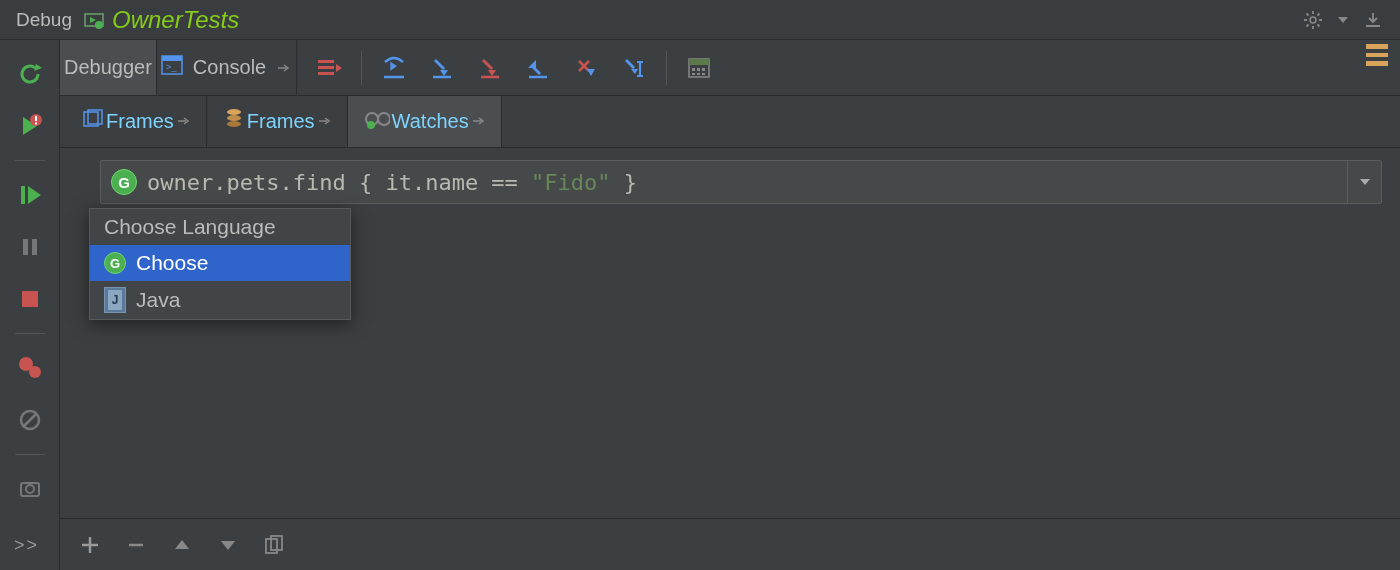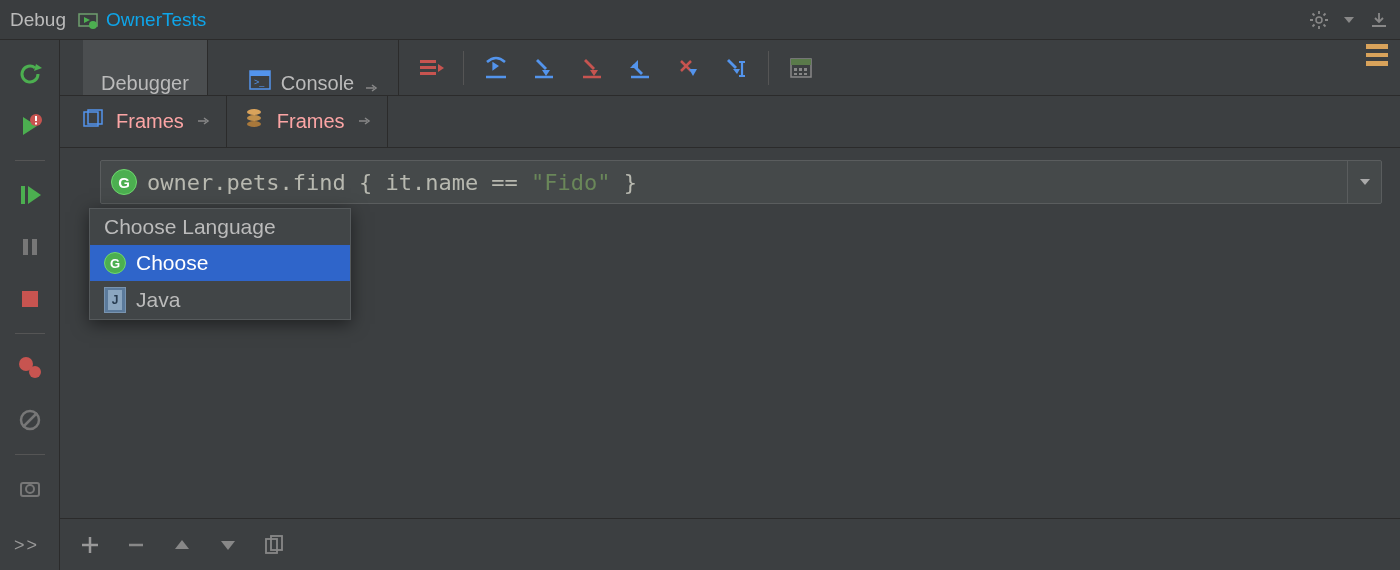--- a/index.html
+++ b/index.html
@@ -13,29 +13,29 @@
     position: relative;
   }
 
   
   .title-bar {
     height: 40px;
     background: #3a3d3f;
     border-bottom: 1px solid #2b2b2b;
     display: flex;
     align-items: center;
-    padding: 0 10px;
+    padding: 0 16px;
     position: relative;
   }
   .title-label { font-size: 19px; color: #bbb; margin-right: 12px; }
   .title-run-icon {
     width: 20px; height: 20px; display: inline-flex; align-items: center; justify-content: center;
     margin-right: 8px; position: relative;
   }
-  .title-run-name { font-size: 19px; color: #0ea5e9; }
+  .title-run-name { font-size: 24px; color: #84cc16; font-style: italic; }
   .title-right { margin-left: auto; display: flex; align-items: center; gap: 14px; }
   .gear-icon, .minimize-icon, .download-icon { width: 22px; height: 22px; display:flex; align-items:center; justify-content:center; }
 
   
   .left-gutter {
     position: absolute;
     left: 0; top: 40px; bottom: 0;
     width: 60px;
     background: #3c3f41;
     border-right: 1px solid #2b2b2b;
@@ -61,27 +61,26 @@
 
   
   .toolbar-row {
     height: 56px;
     background: #3c3f41;
     border-bottom: 1px solid #2b2b2b;
     display: flex;
     align-items: stretch;
   }
   .tab {
-    display: flex; align-items: flex-end;
-    padding: 0 18px;
+    display: flex; align-items: center;
+    padding: 0 4px;
     font-size: 20px;
     color: #bbb;
     border-right: 1px solid #2b2b2b;
     gap: 10px;
-    margin-left: 23px;
   }
   .tab.active {
     background: #4b4e50;
   }
   .tab .pin { width:16px; display:flex; align-items:center; }
   .toolbar-actions {
     display: flex; align-items: center; padding-left: 10px; gap: 4px;
   }
   .act-btn {
     width: 44px; height: 44px;
@@ -105,22 +104,22 @@
     background: #3c3f41;
     border-bottom: 1px solid #2b2b2b;
     display: flex;
     align-items: stretch;
     padding-left: 6px;
   }
   .subtab {
     display: flex; align-items: center;
     padding: 0 16px;
     font-size: 20px;
-    color: #fca5a5;
-    gap: 12px;
+    color: #7dd3fc;
+    gap: 2px;
     border-right: 1px solid #2b2b2b;
   }
   .subtab.active { background: #4b4e50; }
 
   
   .watches-content {
     flex: 1;
     position: relative;
     background: #3c3f41;
     padding-top: 12px;
@@ -431,20 +430,33 @@
             <ellipse cx="11" cy="5" rx="7" ry="3" fill="#d9a35b"></ellipse>
             <ellipse cx="11" cy="11" rx="7" ry="3" fill="#c08f4b"></ellipse>
             <ellipse cx="11" cy="17" rx="7" ry="3" fill="#a8783b"></ellipse>
           </svg>
       </span>
       <span>Frames</span>
       <span class="pin"><svg width="14" height="14" viewBox="0 0 14 14">
             <path d="M2 7h8M8 4l4 3-4 3" stroke="#888" stroke-width="1.5" fill="none"></path>
           </svg></span>
     </div>
+    <div class="subtab active">
+      <span>
+        <svg width="26" height="22" viewBox="0 0 26 22">
+            <circle cx="8" cy="11" r="6" fill="none" stroke="#888" stroke-width="2"></circle>
+            <circle cx="20" cy="11" r="6" fill="none" stroke="#888" stroke-width="2"></circle>
+            <circle cx="7" cy="17" r="4" fill="#4caf50"></circle>
+          </svg>
+      </span>
+      <span>Watches</span>
+      <span class="pin"><svg width="14" height="14" viewBox="0 0 14 14">
+            <path d="M2 7h8M8 4l4 3-4 3" stroke="#888" stroke-width="1.5" fill="none"></path>
+          </svg></span>
+    </div>
   </div>
 
   <div class="watches-content">
     <div class="expr-row">
       <div class="lang-badge badge-groovy">G</div>
       <div class="expr-input" title="owner.pets.find { it.name == &quot;Fido&quot; }">
         <span>owner.pets.find { it.name == </span><span class="expr-string">"Fido"</span><span> }</span>
       </div>
       <div class="expr-dd">
         <svg width="12" height="12" viewBox="0 0 12 12">

